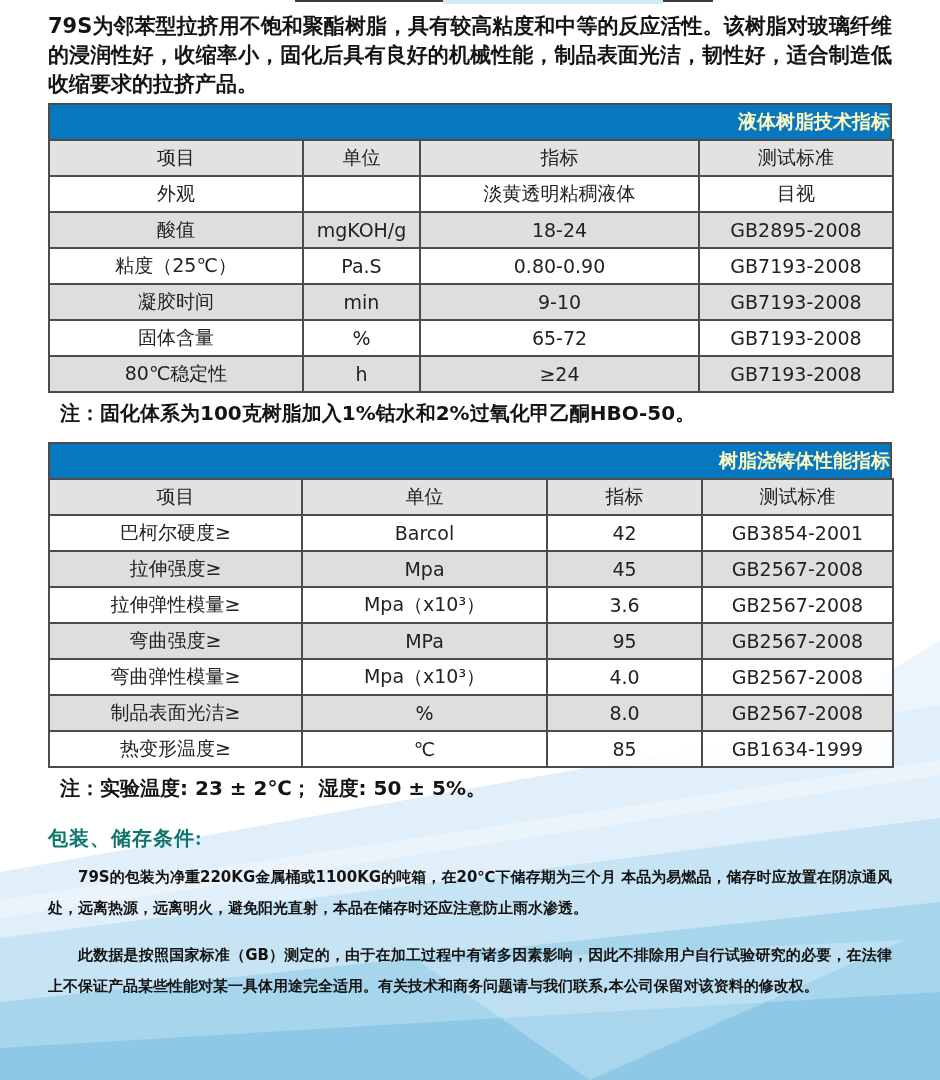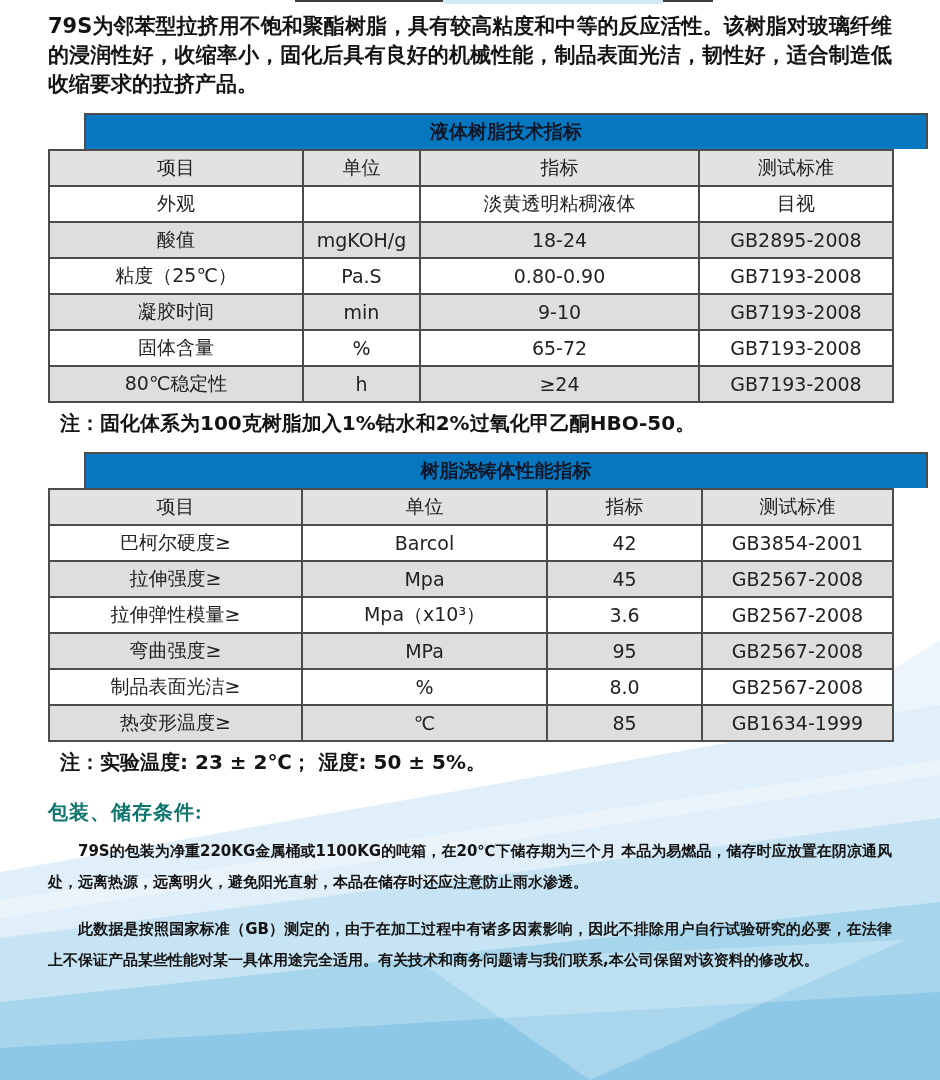--- a/index.html
+++ b/index.html
@@ -18,27 +18,27 @@
   .bg .wedge-c{clip-path:polygon(0 1002px,940px 902px,940px 1080px,0 1080px);background:#a6d5ec;}
   .bg .wedge-d{clip-path:polygon(0 1048px,940px 992px,940px 1080px,0 1080px);background:#8dc8e6;}
   .bg .wedge-v{clip-path:polygon(420px 962px,905px 940px,590px 1080px);background:rgba(255,255,255,.25);}
   .bg .streak{clip-path:polygon(0 900px,940px 760px,940px 775px,0 918px);background:rgba(255,255,255,.35);}
   
   .top-line{position:absolute;top:0;left:295px;width:418px;height:2px;background:#3c3c3c;z-index:2;}
   .top-tab{position:absolute;top:0;left:443px;width:220px;height:4px;background:#d2ebf7;border-radius:0 0 3px 3px;z-index:3;}
   
   .content{position:relative;z-index:1;padding:12px 48px 0 48px;}
   .intro{
-    margin:0 0 14px 0;font-size:21px;line-height:29px;font-weight:bold;
+    margin:0 0 4px 0;font-size:21px;line-height:29px;font-weight:bold;
     text-align:justify;color:#141414;
   }
   .tbl-title{
     box-sizing:border-box;width:844px;height:36px;line-height:33px;
-    background:#0778c0;color:#0f172a;font-size:19px;font-weight:bold;
-    text-align:center;border:2px solid #4c4c4c;border-bottom:none;margin-left:36px;
+    background:#0778c0;color:#fef9c3;font-size:19px;font-weight:bold;
+    text-align:right;border:2px solid #4c4c4c;border-bottom:none;
   }
   table{border-collapse:collapse;width:844px;table-layout:fixed;}
   th,td{
     border:2px solid #4c4c4c;height:34px;padding:0 4px;
     font-size:19px;text-align:center;vertical-align:middle;
     background:rgba(255,255,255,.85);color:#222;font-weight:normal;
     overflow:hidden;white-space:nowrap;
   }
   thead th{background:#e2e2e0;}
   tbody tr:nth-child(even) td{background:#dedeDC;}
@@ -171,20 +171,26 @@
             <td>3.6</td>
             <td>GB2567-2008</td>
           </tr>
           <tr>
             <td>弯曲强度≥</td>
             <td>MPa</td>
             <td>95</td>
             <td>GB2567-2008</td>
           </tr>
           <tr>
+            <td>弯曲弹性模量≥</td>
+            <td>Mpa（x10³）</td>
+            <td>4.0</td>
+            <td>GB2567-2008</td>
+          </tr>
+          <tr>
             <td>制品表面光洁≥</td>
             <td>%</td>
             <td>8.0</td>
             <td>GB2567-2008</td>
           </tr>
           <tr>
             <td>热变形温度≥</td>
             <td>℃</td>
             <td>85</td>
             <td>GB1634-1999</td>

